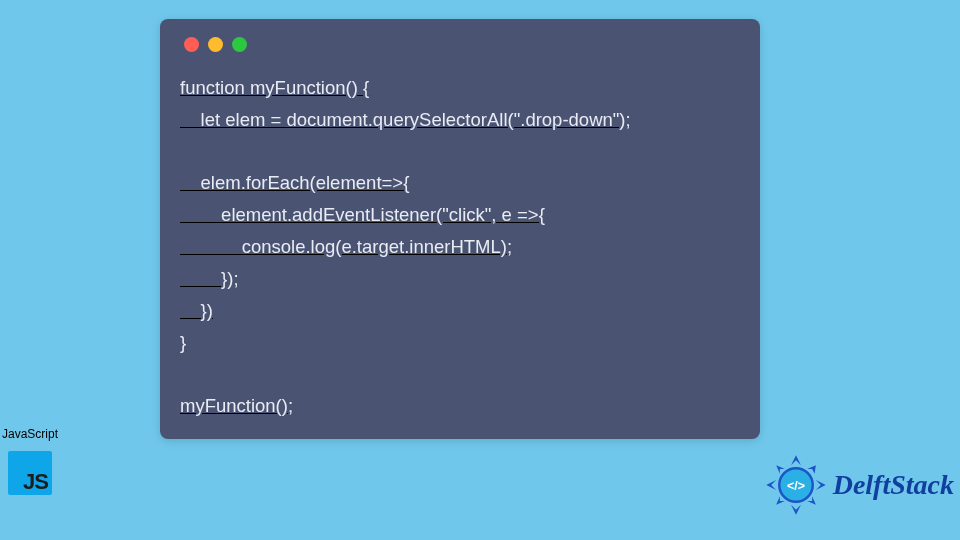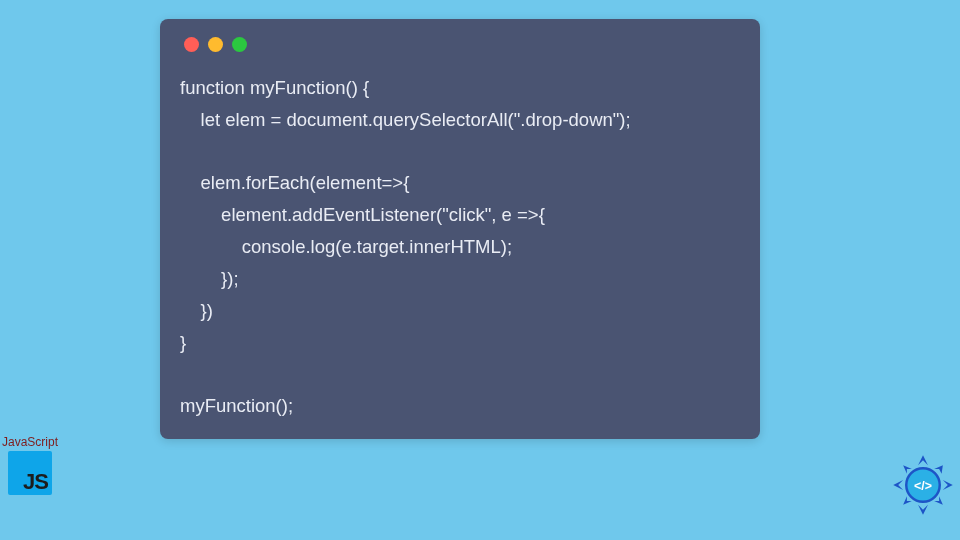--- a/index.html
+++ b/index.html
@@ -12,20 +12,21 @@
   .code-window {
     position: absolute;
     left: 160px;
     top: 19px;
     width: 600px;
     height: 420px;
     background: #4a5472;
     border-radius: 8px;
     box-shadow: 0 2px 10px rgba(0,0,0,0.15);
     padding: 18px 20px 16px 20px;
+    text-decoration: underline;
   }
   .dots {
     display: flex;
     gap: 9px;
     margin-bottom: 20px;
     padding-left: 4px;
   }
   .dot {
     width: 15px;
     height: 15px;
@@ -45,22 +46,22 @@
 
   .js-badge {
     position: absolute;
     left: 0;
     bottom: 45px;
     width: 60px;
     text-align: center;
   }
   .js-badge .label {
     font-size: 12px;
-    color: #7f1d1d;
-    margin-bottom: 2px;
+    color: #000000;
+    margin-bottom: 10px;
   }
   .js-badge .tile {
     width: 44px;
     height: 44px;
     background: #0ea5e9;
     margin: 0 auto;
     position: relative;
     border-radius: 2px;
   }
   .js-badge .tile span {
@@ -135,13 +136,14 @@
         <polygon points="82,18 80,32 76,24 68,24"></polygon>
         <polygon points="82,82 68,76 76,76 76,68"></polygon>
         <polygon points="18,82 24,68 24,76 32,76"></polygon>
         <polygon points="18,18 32,24 24,24 24,32"></polygon>
       </g>
       <circle cx="50" cy="50" r="25" fill="none" stroke="#1d55c7" stroke-width="8"></circle>
       <circle cx="50" cy="50" r="25" fill="#2bb0e6"></circle>
       <text x="50" y="58" text-anchor="middle" font-size="20" font-weight="900" fill="#ffffff" font-family="Arial">&lt;/&gt;</text>
     </svg>
   </div>
+  <div class="name">DelftStack</div>
 </div>
 
 </body></html>

